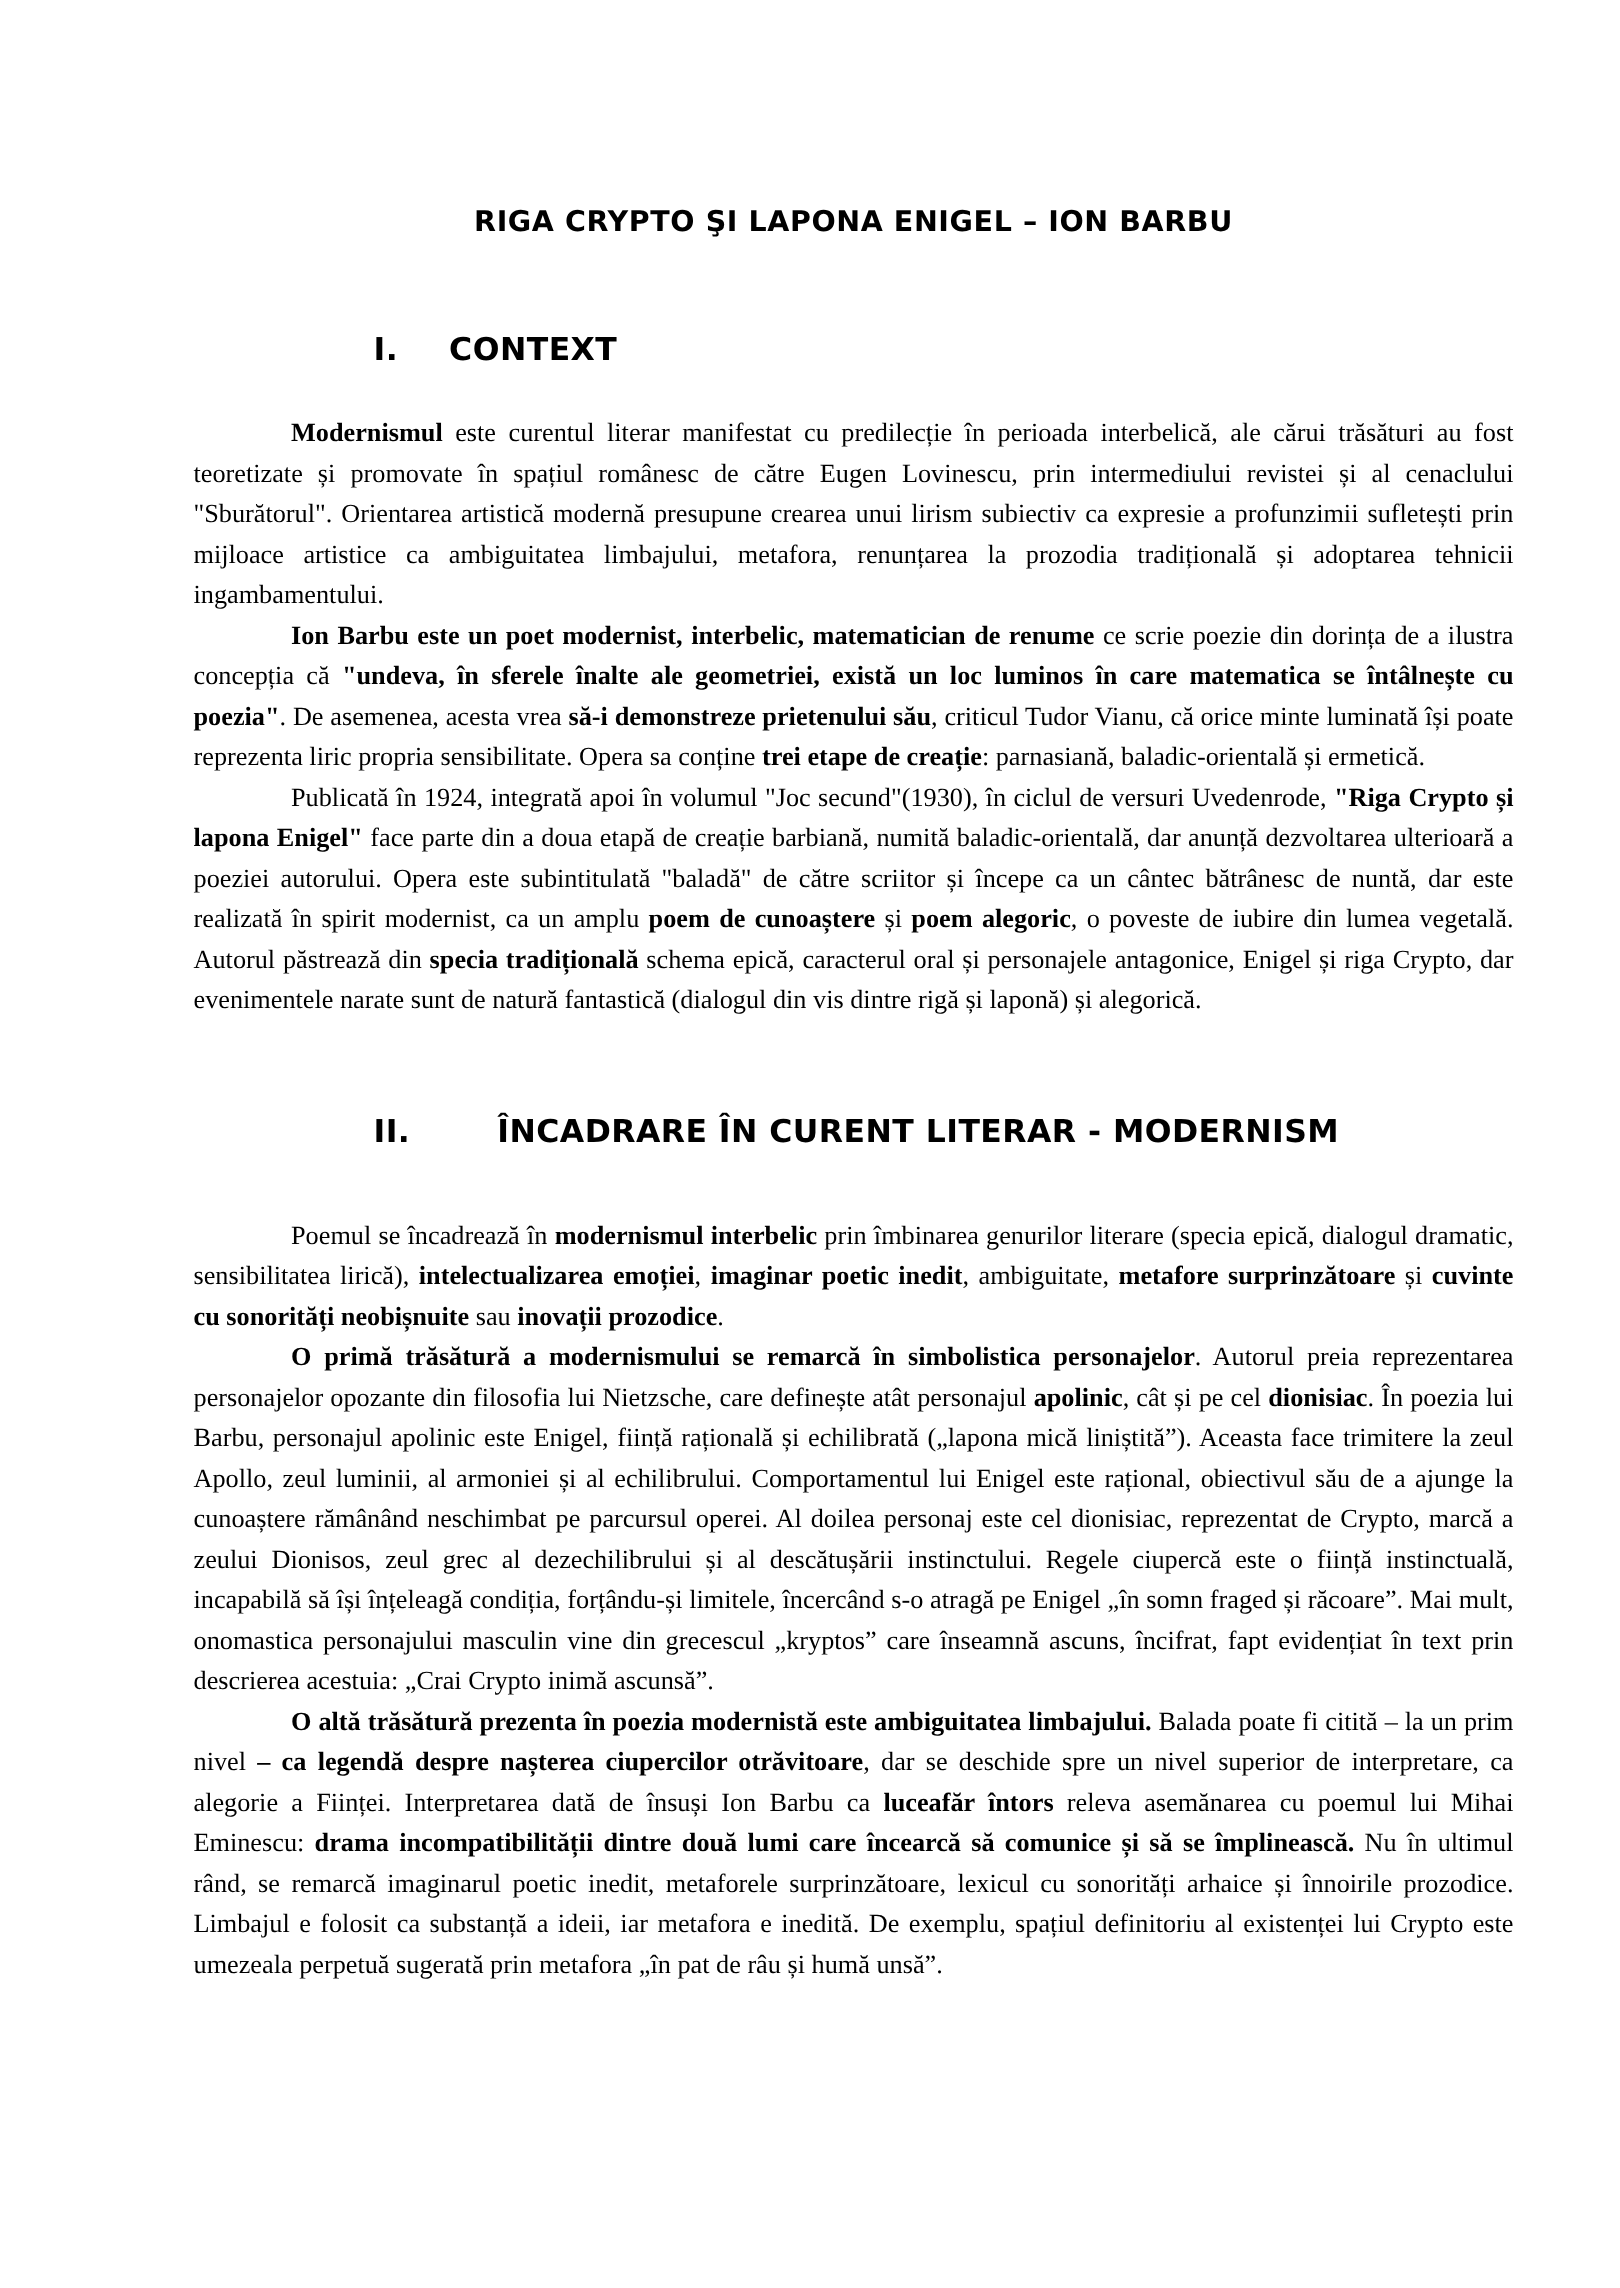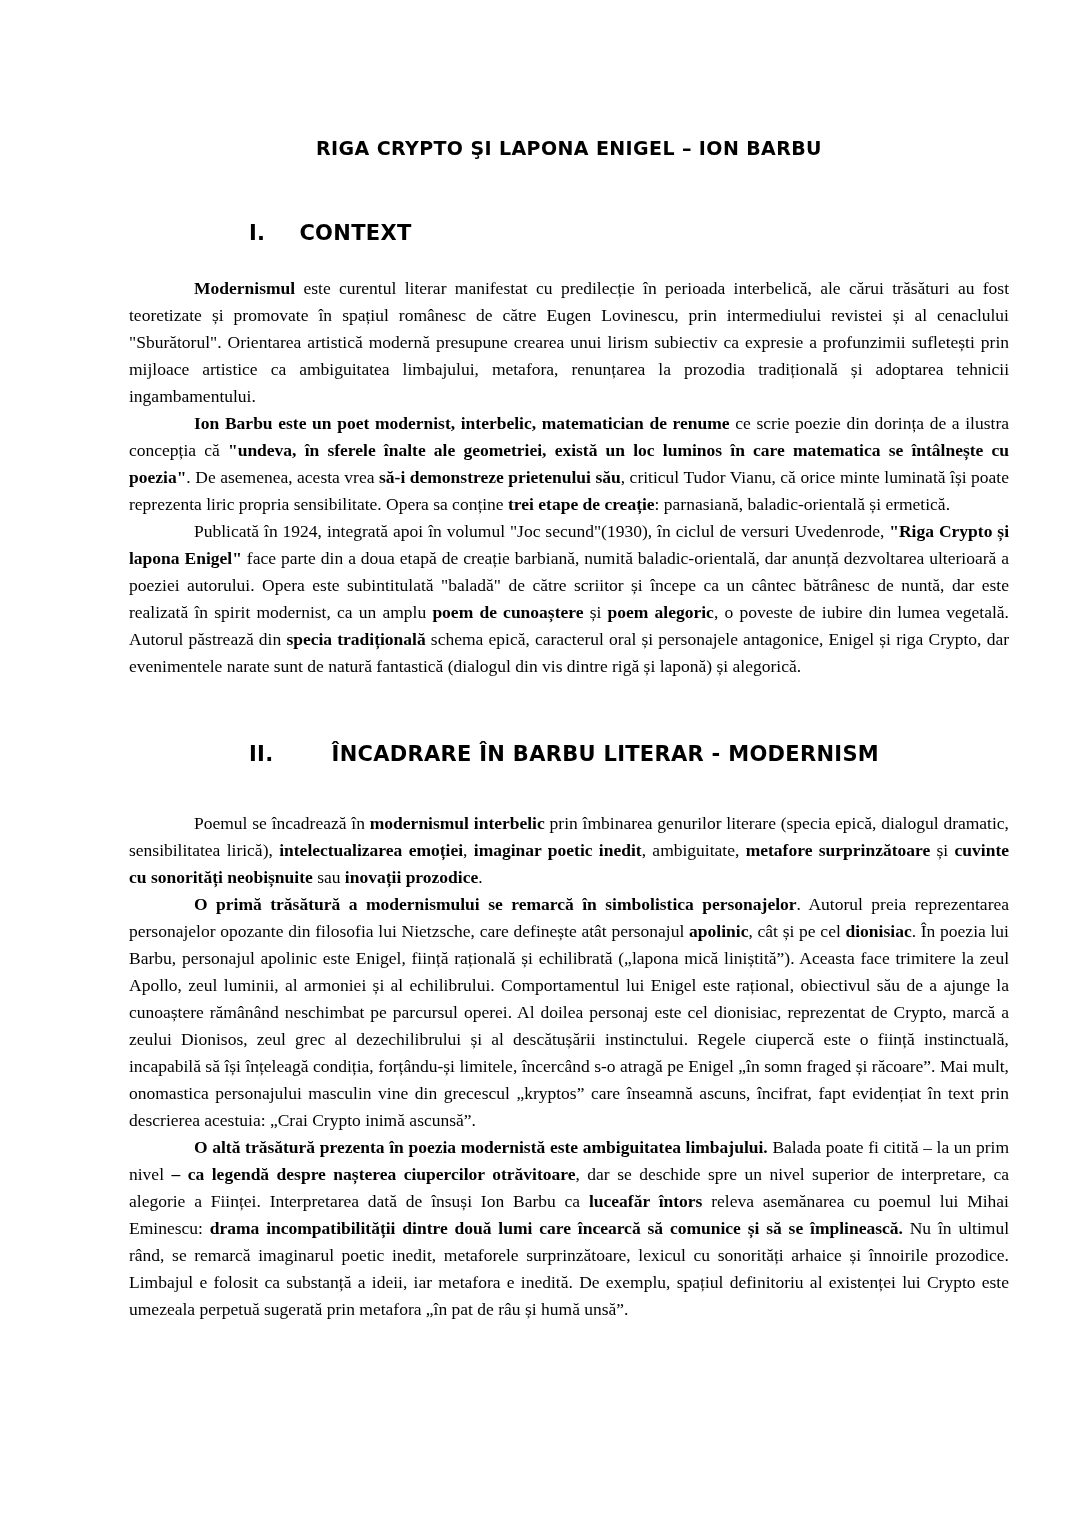--- a/index.html
+++ b/index.html
@@ -57,20 +57,20 @@
     <h2 class="section-heading">
       <span class="heading-number">I.</span><span class="heading-label">CONTEXT</span>
     </h2>
     <p class="para"><b>Modernismul</b><span> este curentul literar manifestat cu predilecție în perioada interbelică, ale cărui trăsături au fost teoretizate și promovate în spațiul românesc de către Eugen Lovinescu, prin intermediului revistei și al cenaclului "Sburătorul". Orientarea artistică modernă presupune crearea unui lirism subiectiv ca expresie a profunzimii sufletești prin mijloace artistice ca ambiguitatea limbajului, metafora, renunțarea la prozodia tradițională și adoptarea tehnicii ingambamentului.</span></p>
     <p class="para"><b>Ion Barbu este un poet modernist, interbelic, matematician de renume</b><span> ce scrie poezie din dorința de a ilustra concepția că </span><b>"undeva, în sferele înalte ale geometriei, există un loc luminos în care matematica se întâlnește cu poezia"</b><span>. De asemenea, acesta vrea </span><b>să-i demonstreze prietenului său</b><span>, criticul Tudor Vianu, că orice minte luminată își poate reprezenta liric propria sensibilitate. Opera sa conține </span><b>trei etape de creație</b><span>: parnasiană, baladic-orientală și ermetică.</span></p>
     <p class="para"><span>Publicată în 1924, integrată apoi în volumul "Joc secund"(1930), în ciclul de versuri Uvedenrode, </span><b>"Riga Crypto și lapona Enigel"</b><span> face parte din a doua etapă de creație barbiană, numită baladic-orientală, dar anunță dezvoltarea ulterioară a poeziei autorului. Opera este subintitulată "baladă" de către scriitor și începe ca un cântec bătrânesc de nuntă, dar este realizată în spirit modernist, ca un amplu </span><b>poem de cunoaștere</b><span> și </span><b>poem alegoric</b><span>, o poveste de iubire din lumea vegetală. Autorul păstrează din </span><b>specia tradițională</b><span> schema epică, caracterul oral și personajele antagonice, Enigel și riga Crypto, dar evenimentele narate sunt de natură fantastică (dialogul din vis dintre rigă și laponă) și alegorică.</span></p>
   </section>
 
   <section class="doc-section sec2">
     <h2 class="section-heading">
-      <span class="heading-number">II.</span><span class="heading-label">ÎNCADRARE ÎN BARBU LITERAR - MODERNISM</span>
+      <span class="heading-number">II.</span><span class="heading-label">ÎNCADRARE ÎN CURENT LITERAR - MODERNISM</span>
     </h2>
     <p class="para"><span>Poemul se încadrează în </span><b>modernismul interbelic</b><span> prin îmbinarea genurilor literare (specia epică, dialogul dramatic, sensibilitatea lirică), </span><b>intelectualizarea emoției</b><span>, </span><b>imaginar poetic inedit</b><span>, ambiguitate, </span><b>metafore surprinzătoare</b><span> și </span><b>cuvinte cu sonorități neobișnuite</b><span> sau </span><b>inovații prozodice</b><span>.</span></p>
     <p class="para"><b>O primă trăsătură a modernismului se remarcă în simbolistica personajelor</b><span>. Autorul preia reprezentarea personajelor opozante din filosofia lui Nietzsche, care definește atât personajul </span><b>apolinic</b><span>, cât și pe cel </span><b>dionisiac</b><span>. În poezia lui Barbu, personajul apolinic este Enigel, ființă rațională și echilibrată („lapona mică liniștită”). Aceasta face trimitere la zeul Apollo, zeul luminii, al armoniei și al echilibrului. Comportamentul lui Enigel este rațional, obiectivul său de a ajunge la cunoaștere rămânând neschimbat pe parcursul operei. Al doilea personaj este cel dionisiac, reprezentat de Crypto, marcă a zeului Dionisos, zeul grec al dezechilibrului și al descătușării instinctului. Regele ciupercă este o ființă instinctuală, incapabilă să își înțeleagă condiția, forțându-și limitele, încercând s-o atragă pe Enigel „în somn fraged și răcoare”. Mai mult, onomastica personajului masculin vine din grecescul „kryptos” care înseamnă ascuns, încifrat, fapt evidențiat în text prin descrierea acestuia: „Crai Crypto inimă ascunsă”.</span></p>
     <p class="para"><b>O altă trăsătură prezenta în poezia modernistă este ambiguitatea limbajului.</b><span> Balada poate fi citită – la un prim nivel </span><b>– ca legendă despre nașterea ciupercilor otrăvitoare</b><span>, dar se deschide spre un nivel superior de interpretare, ca alegorie a Ființei. Interpretarea dată de însuși Ion Barbu ca </span><b>luceafăr întors</b><span> releva asemănarea cu poemul lui Mihai Eminescu: </span><b>drama incompatibilității dintre două lumi care încearcă să comunice și să se împlinească.</b><span> Nu în ultimul rând, se remarcă imaginarul poetic inedit, metaforele surprinzătoare, lexicul cu sonorități arhaice și înnoirile prozodice. Limbajul e folosit ca substanță a ideii, iar metafora e inedită. De exemplu, spațiul definitoriu al existenței lui Crypto este umezeala perpetuă sugerată prin metafora „în pat de râu și humă unsă”.</span></p>
   </section>
 
 </div>
 
 </body></html>

